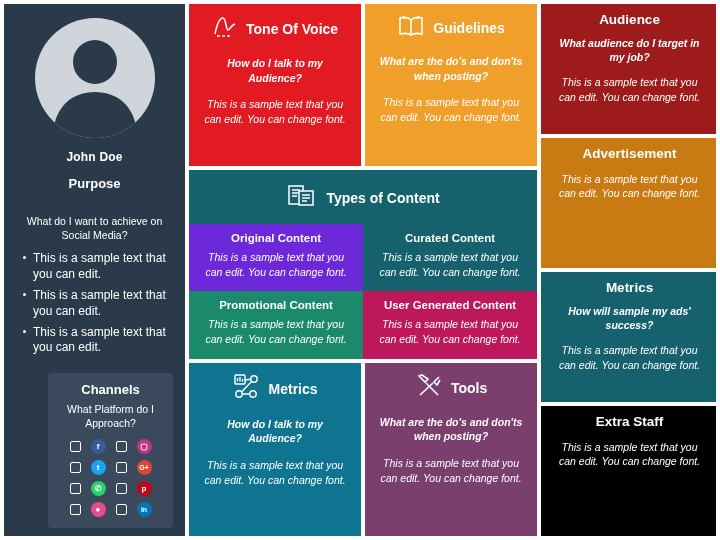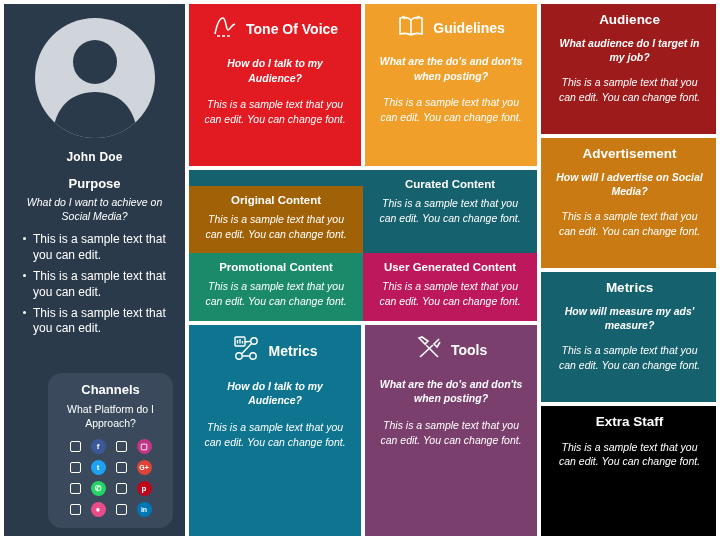--- a/index.html
+++ b/index.html
@@ -46,24 +46,23 @@
     margin-top: 12px;
     letter-spacing: .2px;
   }
   .sec-title {
     font-size: 13px;
     font-weight: bold;
     margin-top: 12px;
   }
   .sec-sub {
     font-size: 10.5px;
-    font-style: italic;
     text-align: center;
     line-height: 1.35;
-    margin-top: 4px;
+    margin-top: 23px;
   }
   .bullets {
     margin-top: 9px;
     align-self: stretch;
     padding-left: 6px;
   }
   .bullets li {
     list-style: none;
     position: relative;
     font-size: 12px;
@@ -76,21 +75,21 @@
     position: absolute;
     left: 1px; top: 5px;
     width: 3px; height: 3px;
     border-radius: 50%;
     background: #ffffff;
   }
   .channels-box {
     margin-top: auto;
     align-self: stretch;
     background: #3a4a5c;
-    border-radius: 14px;
+    border-radius: 4px;
     padding: 9px 10px 11px 10px;
     display: flex;
     flex-direction: column;
     align-items: center;
     margin-left: 32px;
   }
   .channels-title { font-size: 13px; font-weight: bold; }
   .channels-sub {
     font-size: 10.5px; 
     text-align: center; line-height: 1.35; margin-top: 5px;
@@ -163,21 +162,21 @@
   }
   .content-head .panel-title { font-size: 14px; }
   .quad {
     display: grid;
     grid-template-columns: 1fr 1fr;
   }
   .quad-cell {
     padding: 8px 12px 12px 12px;
     text-align: center;
   }
-  .quad-cell.c1 { background: #a16207; margin-top: 16px; }
+  .quad-cell.c1 { background: #6d28d9; }
   .quad-cell.c2 { background: #15616d; }
   .quad-cell.c3 { background: #1b8a6b; }
   .quad-cell.c4 { background: #be185d; }
   .quad-title { font-size: 11.5px; font-weight: bold; margin-bottom: 6px; }
   .quad-text { font-size: 10.5px; font-style: italic; line-height: 1.4; }
 
   .mid-bottom { display: flex; gap: 4px; flex: 1; }
   .metrics-mid { background: #0e7490; flex: 1; }
   .tools-mid { background: #7a3f6d; flex: 1; }
 
@@ -291,20 +290,31 @@
             </svg>
           </span>
           <span class="panel-title">Guidelines</span>
         </div>
         <div class="panel-q">What are the do's and don'ts when posting?</div>
         <div class="panel-body">This is a sample text that you can edit. You can change font.</div>
       </div>
     </div>
 
     <div class="content-block">
+      <div class="content-head">
+        <span>
+          <svg width="30" height="28" viewBox="0 0 30 28" fill="none" stroke="#fff" stroke-width="1.5">
+            <rect x="3" y="4" width="14" height="18"></rect>
+            <path d="M6 8 L14 8 M6 11 L14 11 M6 14 L11 14"></path>
+            <rect x="13" y="9" width="14" height="14" fill="#15616d"></rect>
+            <path d="M16 13 L24 13 M16 16 L24 16 M16 19 L21 19"></path>
+          </svg>
+        </span>
+        <span class="panel-title">Types of Content</span>
+      </div>
       <div class="quad">
         <div class="quad-cell c1">
           <div class="quad-title">Original Content</div>
           <div class="quad-text">This is a sample text that you can edit. You can change font.</div>
         </div>
         <div class="quad-cell c2">
           <div class="quad-title">Curated Content</div>
           <div class="quad-text">This is a sample text that you can edit. You can change font.</div>
         </div>
         <div class="quad-cell c3">
@@ -356,26 +366,25 @@
   </div>
 
   <div class="right-col">
     <div class="rcard audience">
       <div class="rcard-title">Audience</div>
       <div class="rcard-q">What audience do I target in my job?</div>
       <div class="rcard-text">This is a sample text that you can edit. You can change font.</div>
     </div>
     <div class="rcard advert">
       <div class="rcard-title">Advertisement</div>
-      <div class="rcard-q">How will I advertise on Social Media?</div>
       <div class="rcard-text">This is a sample text that you can edit. You can change font.</div>
     </div>
     <div class="rcard metrics-r">
       <div class="rcard-title">Metrics</div>
-      <div class="rcard-q">How will measure my ads' measure?</div>
+      <div class="rcard-q">How will sample my ads' success?</div>
       <div class="rcard-text">This is a sample text that you can edit. You can change font.</div>
     </div>
     <div class="rcard extra">
       <div class="rcard-title">Extra Staff</div>
       <div class="rcard-text">This is a sample text that you can edit. You can change font.</div>
     </div>
   </div>
 
 </div>
 

